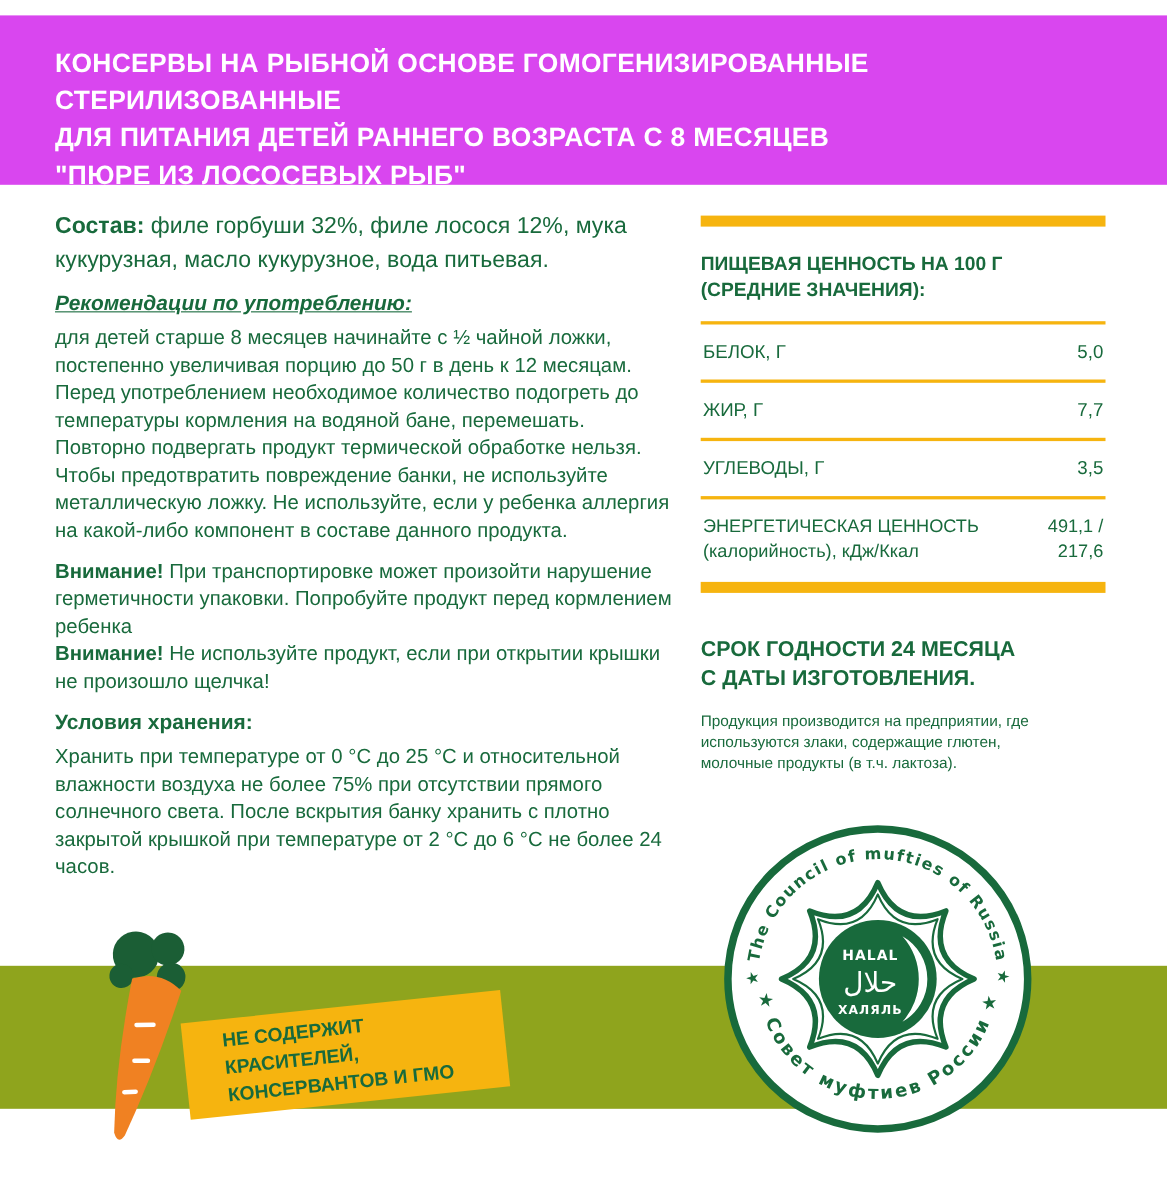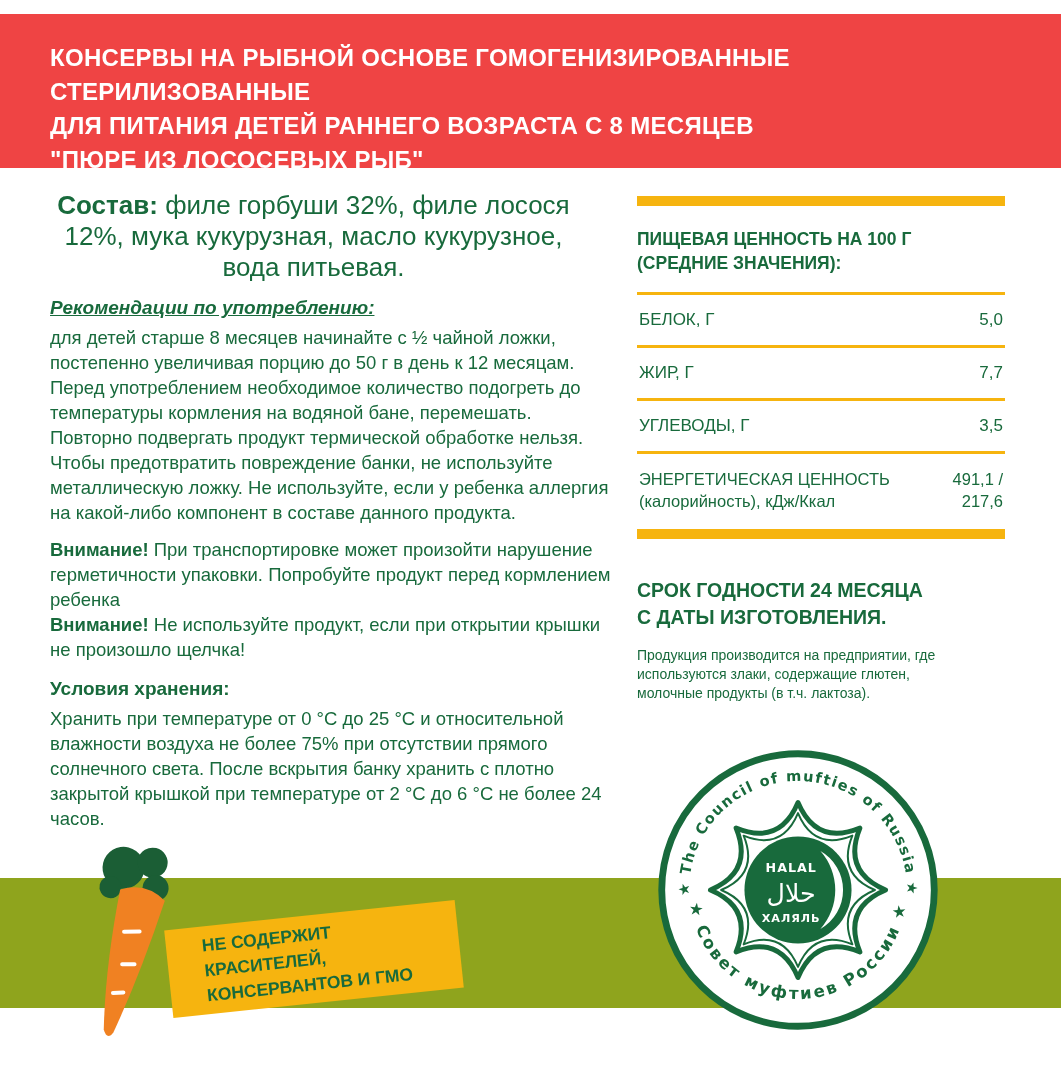--- a/index.html
+++ b/index.html
@@ -6,27 +6,27 @@
   html,body { margin:0; padding:0; }
   body {
     width:1061px; height:1080px; background:#ffffff; position:relative;
     font-family:"Liberation Sans", sans-serif; overflow:hidden;
   }
   .page { position:absolute; inset:0; }
 
   
   .header {
     position:absolute; left:0; top:14px; width:1061px; height:154px;
-    background:#ef4444; color:#ffffff; padding:27px 40px 0 50px;
+    background:#d946ef; color:#ffffff; padding:27px 40px 0 50px;
   }
   .header .hline { font-weight:bold; font-size:24px; line-height:34px; letter-spacing:.3px; }
 
   
   .left-col { position:absolute; left:50px; top:190px; width:568px; color:#186a3c; }
-  .composition { font-size:26px; line-height:31px; max-width:527px; margin:0 0 14px 0;text-align:center; }
+  .composition { font-size:21px; line-height:31px; max-width:527px; margin:0 0 14px 0; }
   .composition .lead { font-weight:bold; }
   .rec-heading { font-size:19px; font-weight:bold; font-style:italic; margin:10px 0 6px 0;text-decoration:underline; }
   .body-text { font-size:18.5px; line-height:25px; margin:0; }
   .warnings { margin-top:12px; }
   .warnings p { margin:0; font-size:18.5px; line-height:25px; }
   .warnings .lead { font-weight:bold; }
   .storage-heading { font-size:19px; font-weight:bold; margin:16px 0 6px 0; }
 
   
   .right-col { position:absolute; left:637px; top:196px; width:368px; color:#186a3c; }

